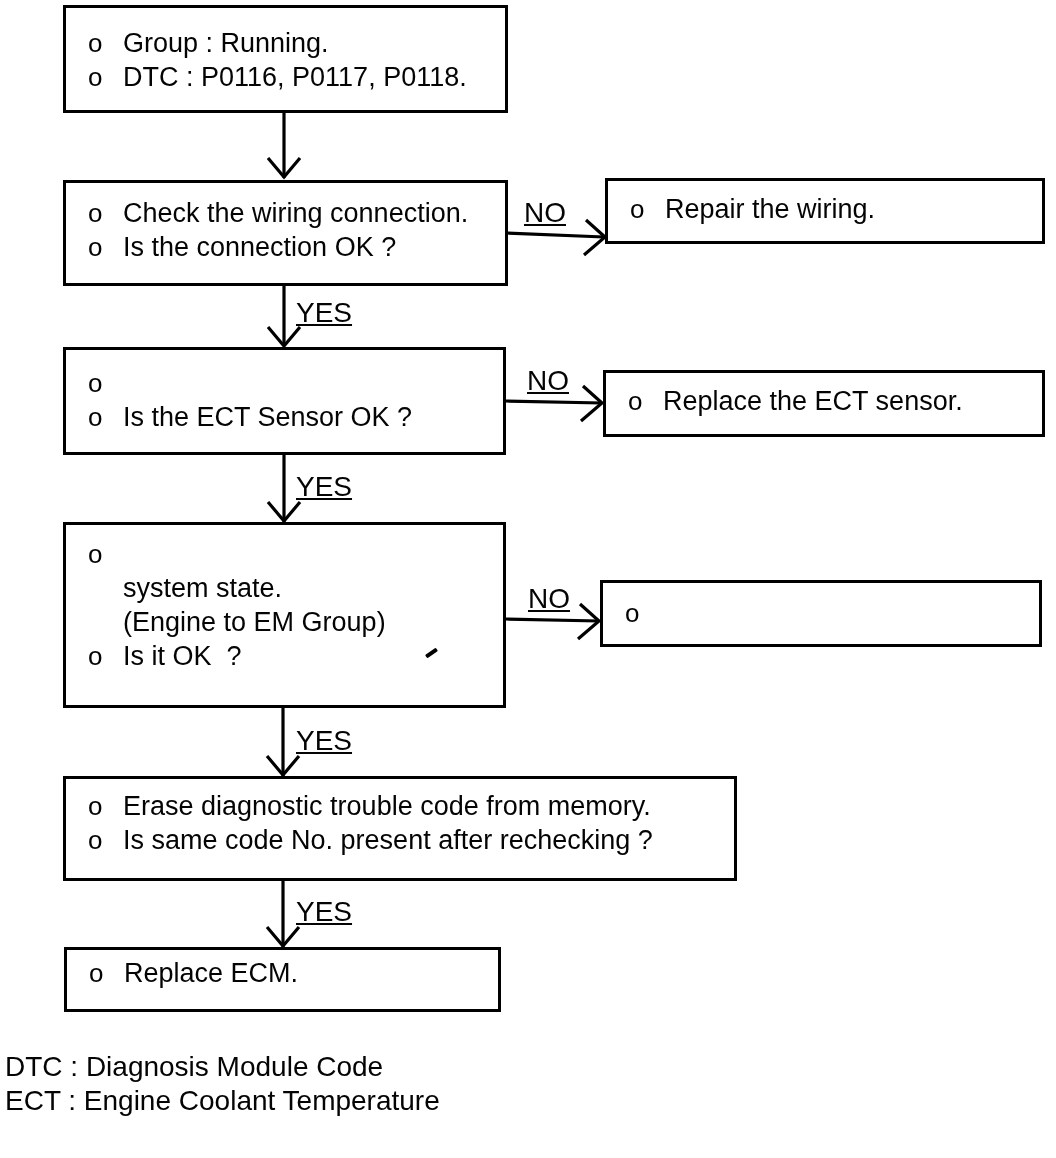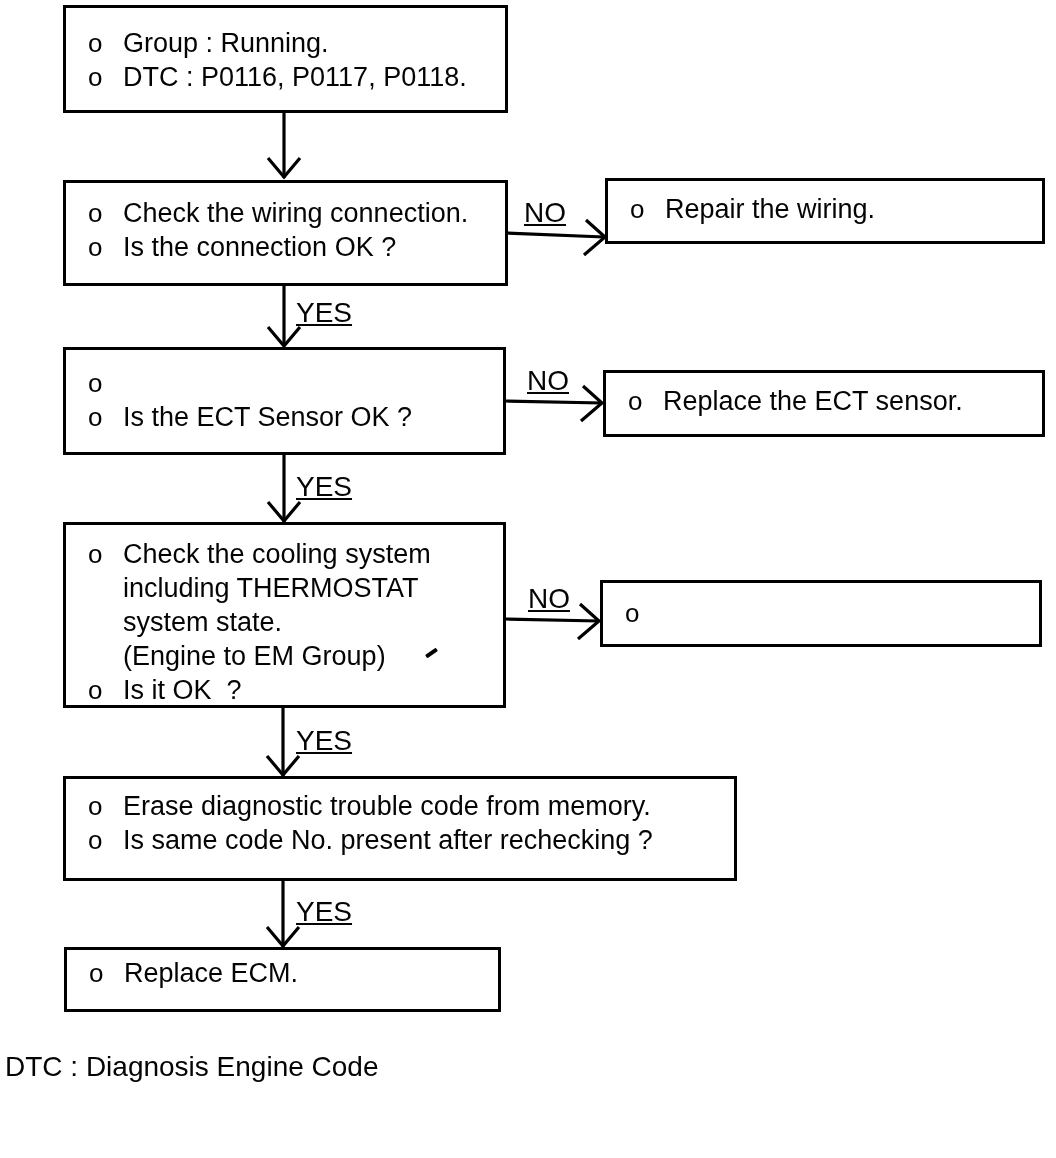--- a/index.html
+++ b/index.html
@@ -111,25 +111,20 @@
   <div class="box" style="left:603px;top:370px;width:442px;height:67px;padding-top:11px">
     <div class="row">
       <span class="bullet">o</span>
       <span class="txt">Replace the ECT sensor.</span>
     </div>
   </div>
 
   <div class="box" style="left:63px;top:522px;width:443px;height:186px;padding-top:12px">
     <div class="row">
       <span class="bullet">o</span>
-      <span class="txt">Check the cooling system</span>
-    </div>
-    <div class="row">
-      <span class="bullet"></span>
-      <span class="txt">including THERMOSTAT</span>
     </div>
     <div class="row">
       <span class="bullet"></span>
       <span class="txt">system state.</span>
     </div>
     <div class="row">
       <span class="bullet"></span>
       <span class="txt">(Engine to EM Group)</span>
     </div>
     <div class="row">
@@ -166,16 +161,17 @@
   <span class="lbl" style="left:296px;top:471px">YES</span>
   <span class="lbl" style="left:296px;top:725px">YES</span>
   <span class="lbl" style="left:296px;top:896px">YES</span>
   <span class="lbl" style="left:524px;top:197px">NO</span>
   <span class="lbl" style="left:527px;top:365px">NO</span>
   <span class="lbl" style="left:528px;top:583px">NO</span>
 
   <div class="artifact"></div>
 
   <div class="legend">
-    <div>DTC : Diagnosis Engine Code</div>
+    <div>DTC : Diagnosis Module Code</div>
+    <div>ECT : Engine Coolant Temperature</div>
   </div>
 
 </div>
 
 </body></html>

